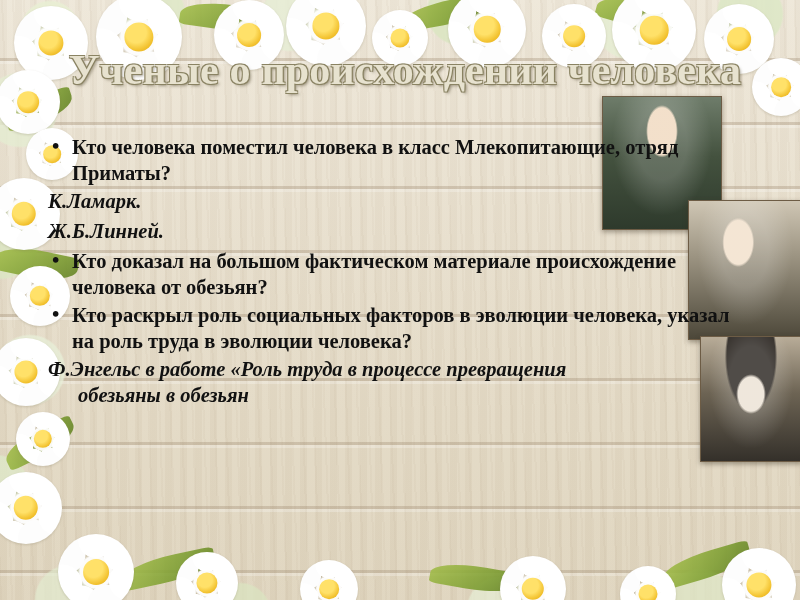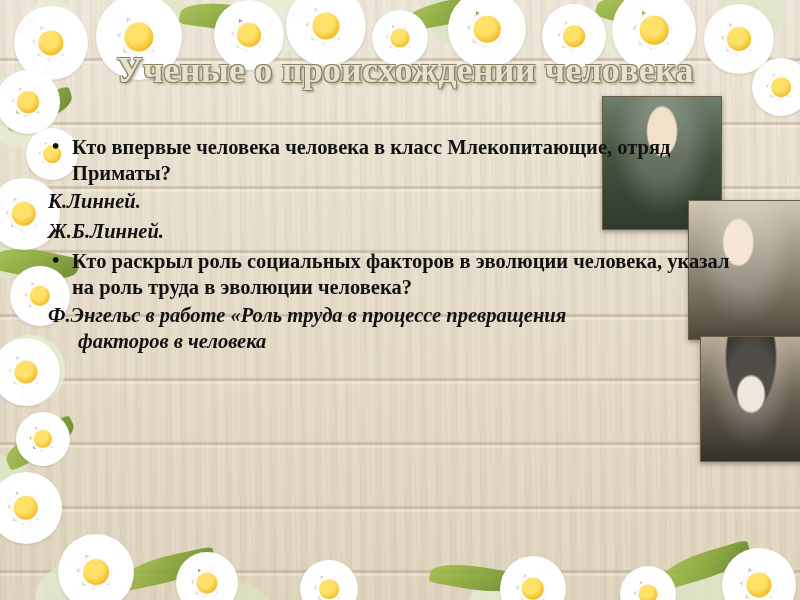--- a/index.html
+++ b/index.html
@@ -132,21 +132,21 @@
 
   
   .title {
     position: absolute;
     top: 50px;
     left: 60px;
     width: 690px;
     text-align: center;
     font-family: "Liberation Serif", serif;
     font-weight: bold;
-    font-size: 36px;
+    font-size: 42px;
     line-height: 40px;
     color: #e7e2cf;
     text-shadow:
       -1px -1px 0 #8a8363,
        1px -1px 0 #8a8363,
       -1px  1px 0 #8a8363,
        1px  1px 0 #8a8363,
        2px  2px 3px rgba(90,80,55,.55);
     letter-spacing: .2px;
     white-space: nowrap;
@@ -354,29 +354,32 @@
     <div class="face-hint"></div>
   </div>
   <div class="portrait p-darwin">
     <div class="face-hint"></div>
   </div>
 
   <div class="title">Ученые о происхождении человека</div>
 
   <div class="content">
     <ul class="bullets">
-      <li class="q">Кто впервые человека человека в класс Млекопитающие, отряд Приматы?</li>
+      <li class="q">Кто человека поместил человека в класс Млекопитающие, отряд Приматы?</li>
     </ul>
-    <p class="a">К.Линней.</p>
+    <p class="a">К.Ламарк.</p>
 
     <p class="a">Ж.Б.Линней.</p>
 
+    <ul class="bullets">
+      <li class="q">Кто доказал на большом фактическом материале происхождение человека от обезьян?</li>
+    </ul>
 
     <ul class="bullets">
       <li class="q">Кто раскрыл роль социальных факторов в эволюции человека, указал на роль труда в эволюции человека?</li>
     </ul>
     <p class="a">
       <span>Ф.Энгельс в работе «Роль труда в процессе превращения</span>
-      <span class="cont">факторов в человека</span>
+      <span class="cont">обезьяны в обезьян</span>
     </p>
   </div>
 
 </div>
 
 </body></html>

